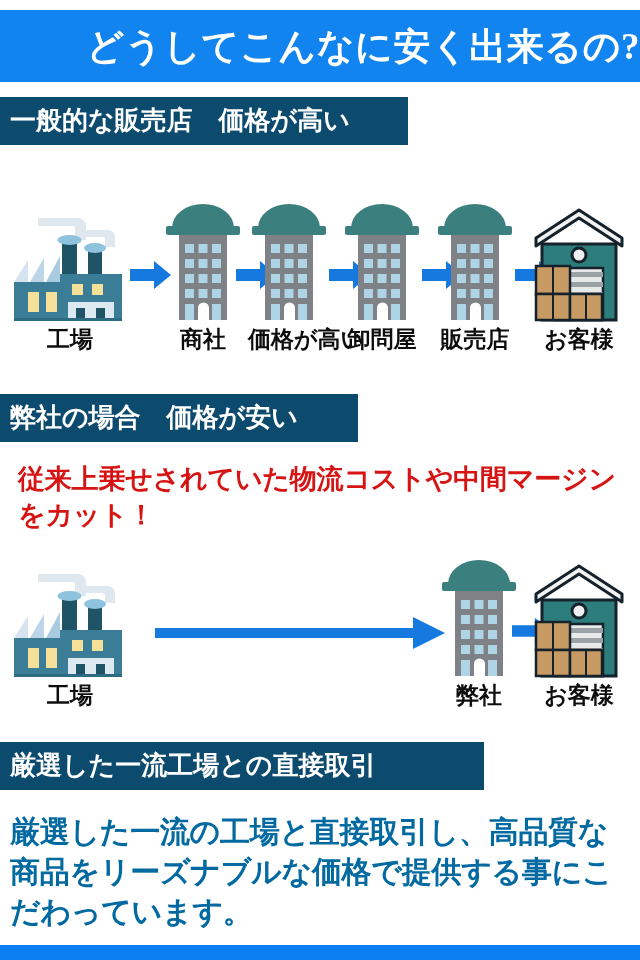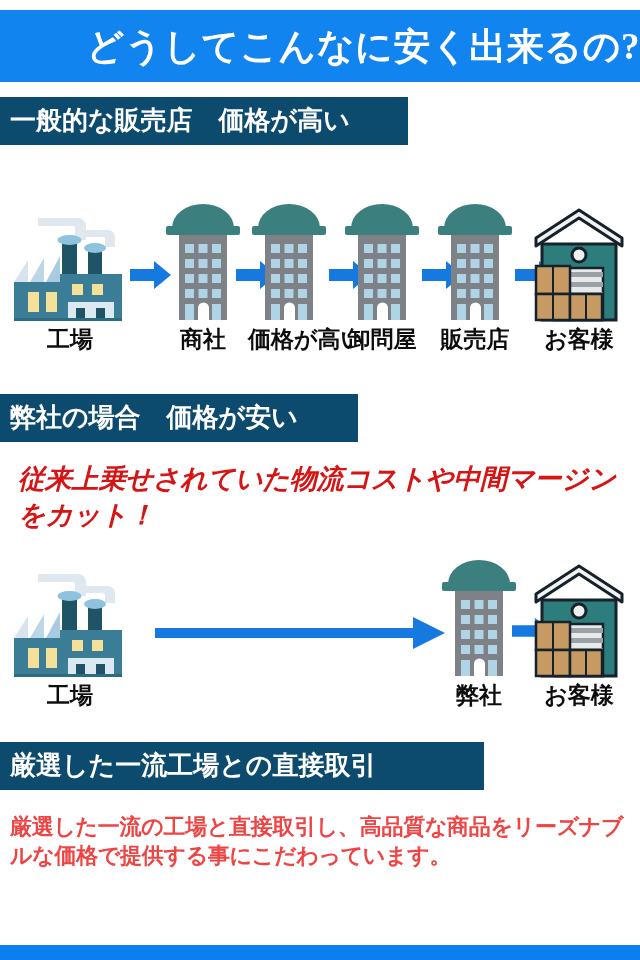--- a/index.html
+++ b/index.html
@@ -62,31 +62,30 @@
   .red-note {
     position: absolute;
     left: 18px;
     top: 462px;
     width: 606px;
     color: #d71414;
     font-size: 27px;
     font-weight: bold;
     line-height: 1.32;
     letter-spacing: -0.2px;
-    font-style: italic;
   }
 
   
   .body-text {
     position: absolute;
     left: 10px;
     top: 812px;
     width: 624px;
-    color: #ef4444;
-    font-size: 22px;
+    color: #0369a1;
+    font-size: 30px;
     font-weight: bold;
     line-height: 1.33;
     letter-spacing: -0.3px;
   }
 
   
   .bottom-bar {
     position: absolute;
     left: 0;
     top: 945px;

